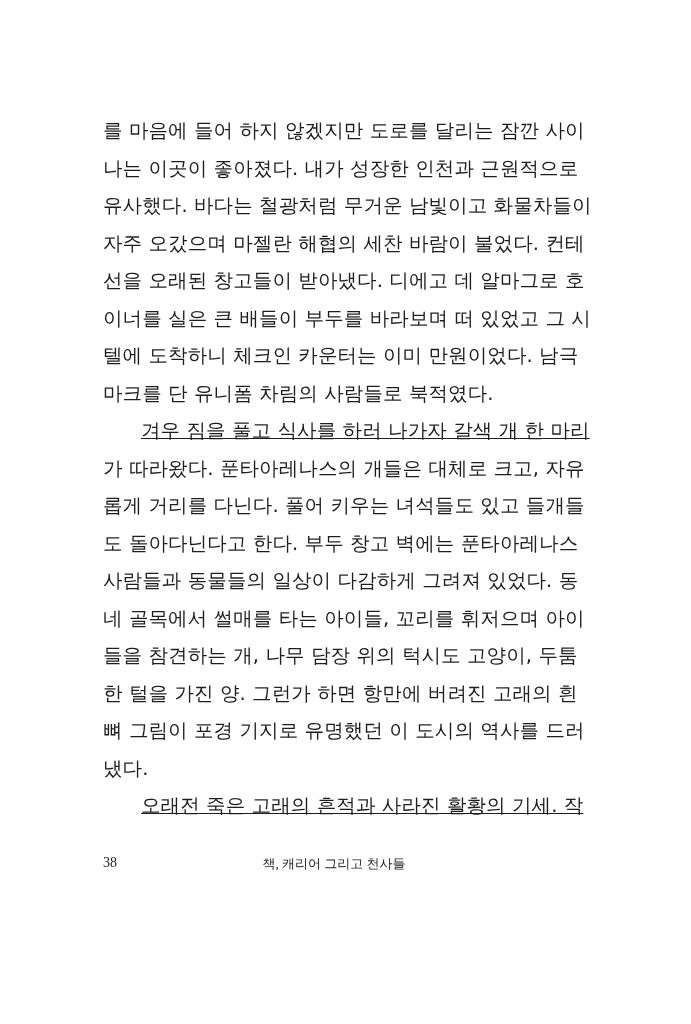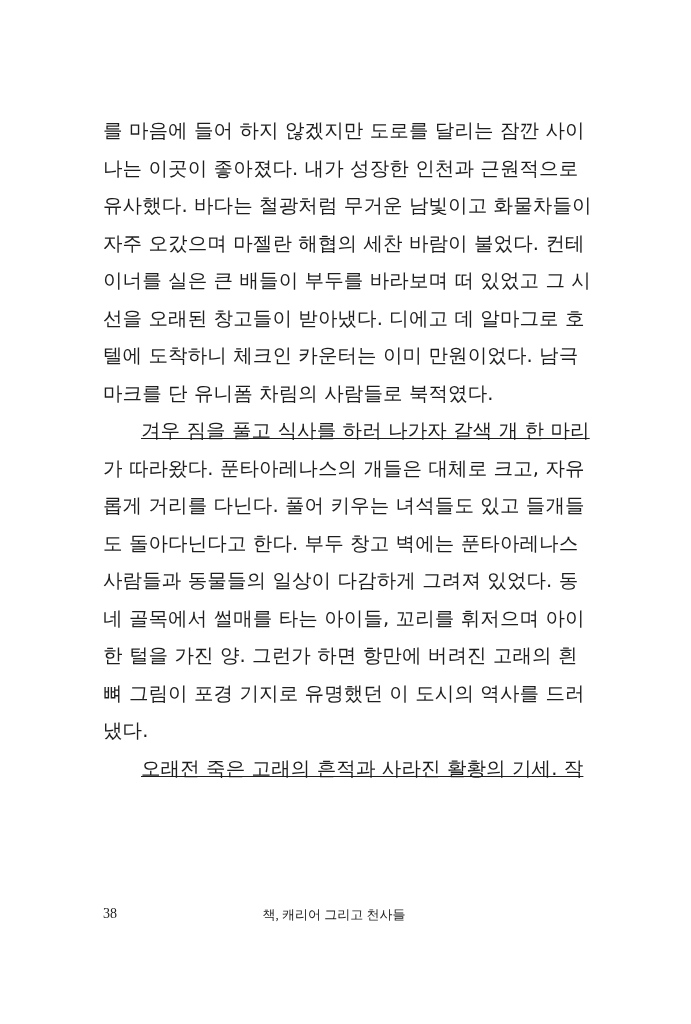--- a/index.html
+++ b/index.html
@@ -40,21 +40,21 @@
     }
     .line.last {
       text-align-last: left;
     }
     .line.indent {
       padding-left: 38px;
       text-decoration: underline;
     }
     .footer {
       position: absolute;
-      top: 906px;
+      top: 855px;
       left: 103px;
       width: 452px;
       height: 20px;
       font-family: "Liberation Serif", "DejaVu Serif", serif;
       font-size: 14px;
       color: #222222;
     }
     .page-number {
       position: absolute;
       left: 0;
@@ -72,30 +72,31 @@
   </style>
 </head>
 <body>
 
 <div class="page">
   <div class="body-text">
     <div class="line">를 마음에 들어 하지 않겠지만 도로를 달리는 잠깐 사이</div>
     <div class="line">나는 이곳이 좋아졌다. 내가 성장한 인천과 근원적으로</div>
     <div class="line">유사했다. 바다는 철광처럼 무거운 남빛이고 화물차들이</div>
     <div class="line">자주 오갔으며 마젤란 해협의 세찬 바람이 불었다. 컨테</div>
+    <div class="line">선을 오래된 창고들이 받아냈다. 디에고 데 알마그로 호</div>
     <div class="line">이너를 실은 큰 배들이 부두를 바라보며 떠 있었고 그 시</div>
-    <div class="line">선을 오래된 창고들이 받아냈다. 디에고 데 알마그로 호</div>
     <div class="line">텔에 도착하니 체크인 카운터는 이미 만원이었다. 남극</div>
     <div class="line last">마크를 단 유니폼 차림의 사람들로 북적였다.</div>
     <div class="line indent">겨우 짐을 풀고 식사를 하러 나가자 갈색 개 한 마리</div>
     <div class="line">가 따라왔다. 푼타아레나스의 개들은 대체로 크고, 자유</div>
     <div class="line">롭게 거리를 다닌다. 풀어 키우는 녀석들도 있고 들개들</div>
     <div class="line">도 돌아다닌다고 한다. 부두 창고 벽에는 푼타아레나스</div>
     <div class="line">사람들과 동물들의 일상이 다감하게 그려져 있었다. 동</div>
     <div class="line">네 골목에서 썰매를 타는 아이들, 꼬리를 휘저으며 아이</div>
+    <div class="line">들을 참견하는 개, 나무 담장 위의 턱시도 고양이, 두툼</div>
     <div class="line">한 털을 가진 양. 그런가 하면 항만에 버려진 고래의 흰</div>
     <div class="line">뼈 그림이 포경 기지로 유명했던 이 도시의 역사를 드러</div>
     <div class="line last">냈다.</div>
     <div class="line indent">오래전 죽은 고래의 흔적과 사라진 활황의 기세. 작</div>
   </div>
 
   <div class="footer">
     <span class="page-number">38</span>
     <span class="running-title">책, 캐리어 그리고 천사들</span>
   </div>

